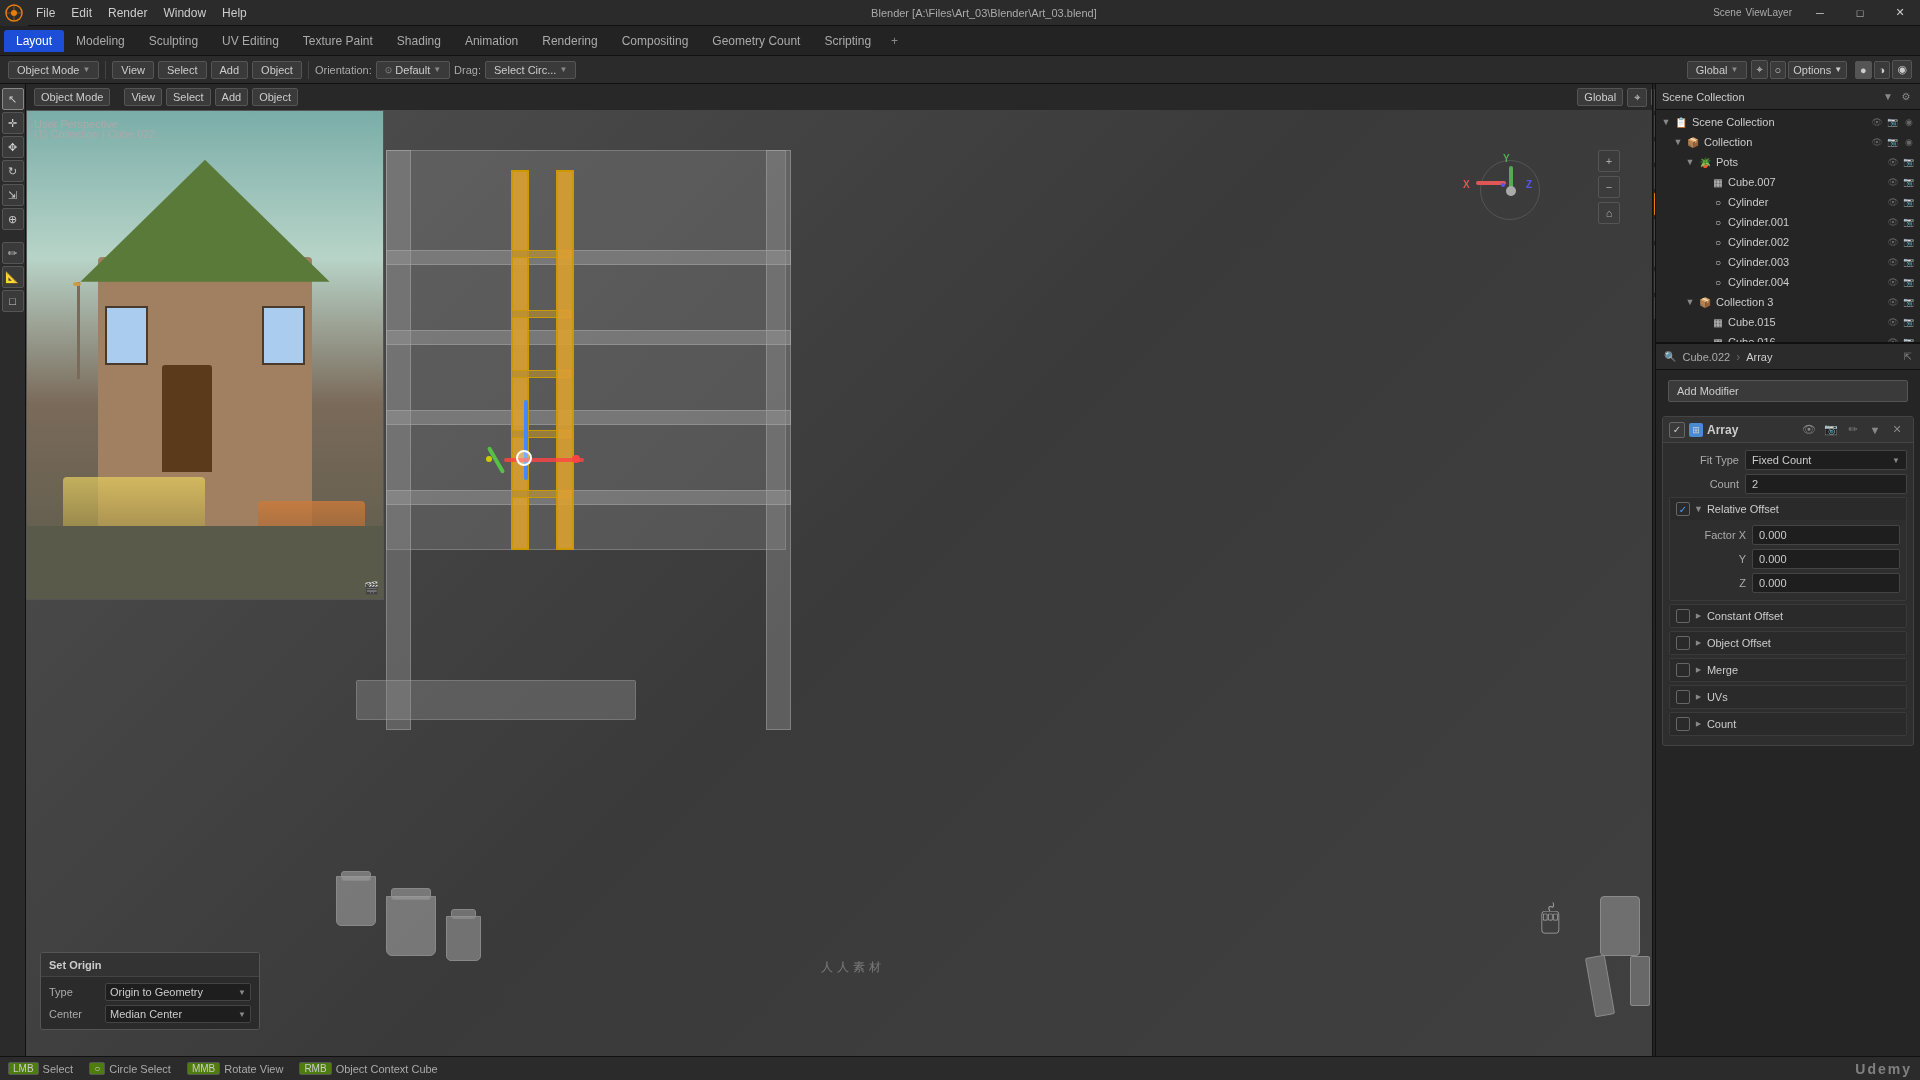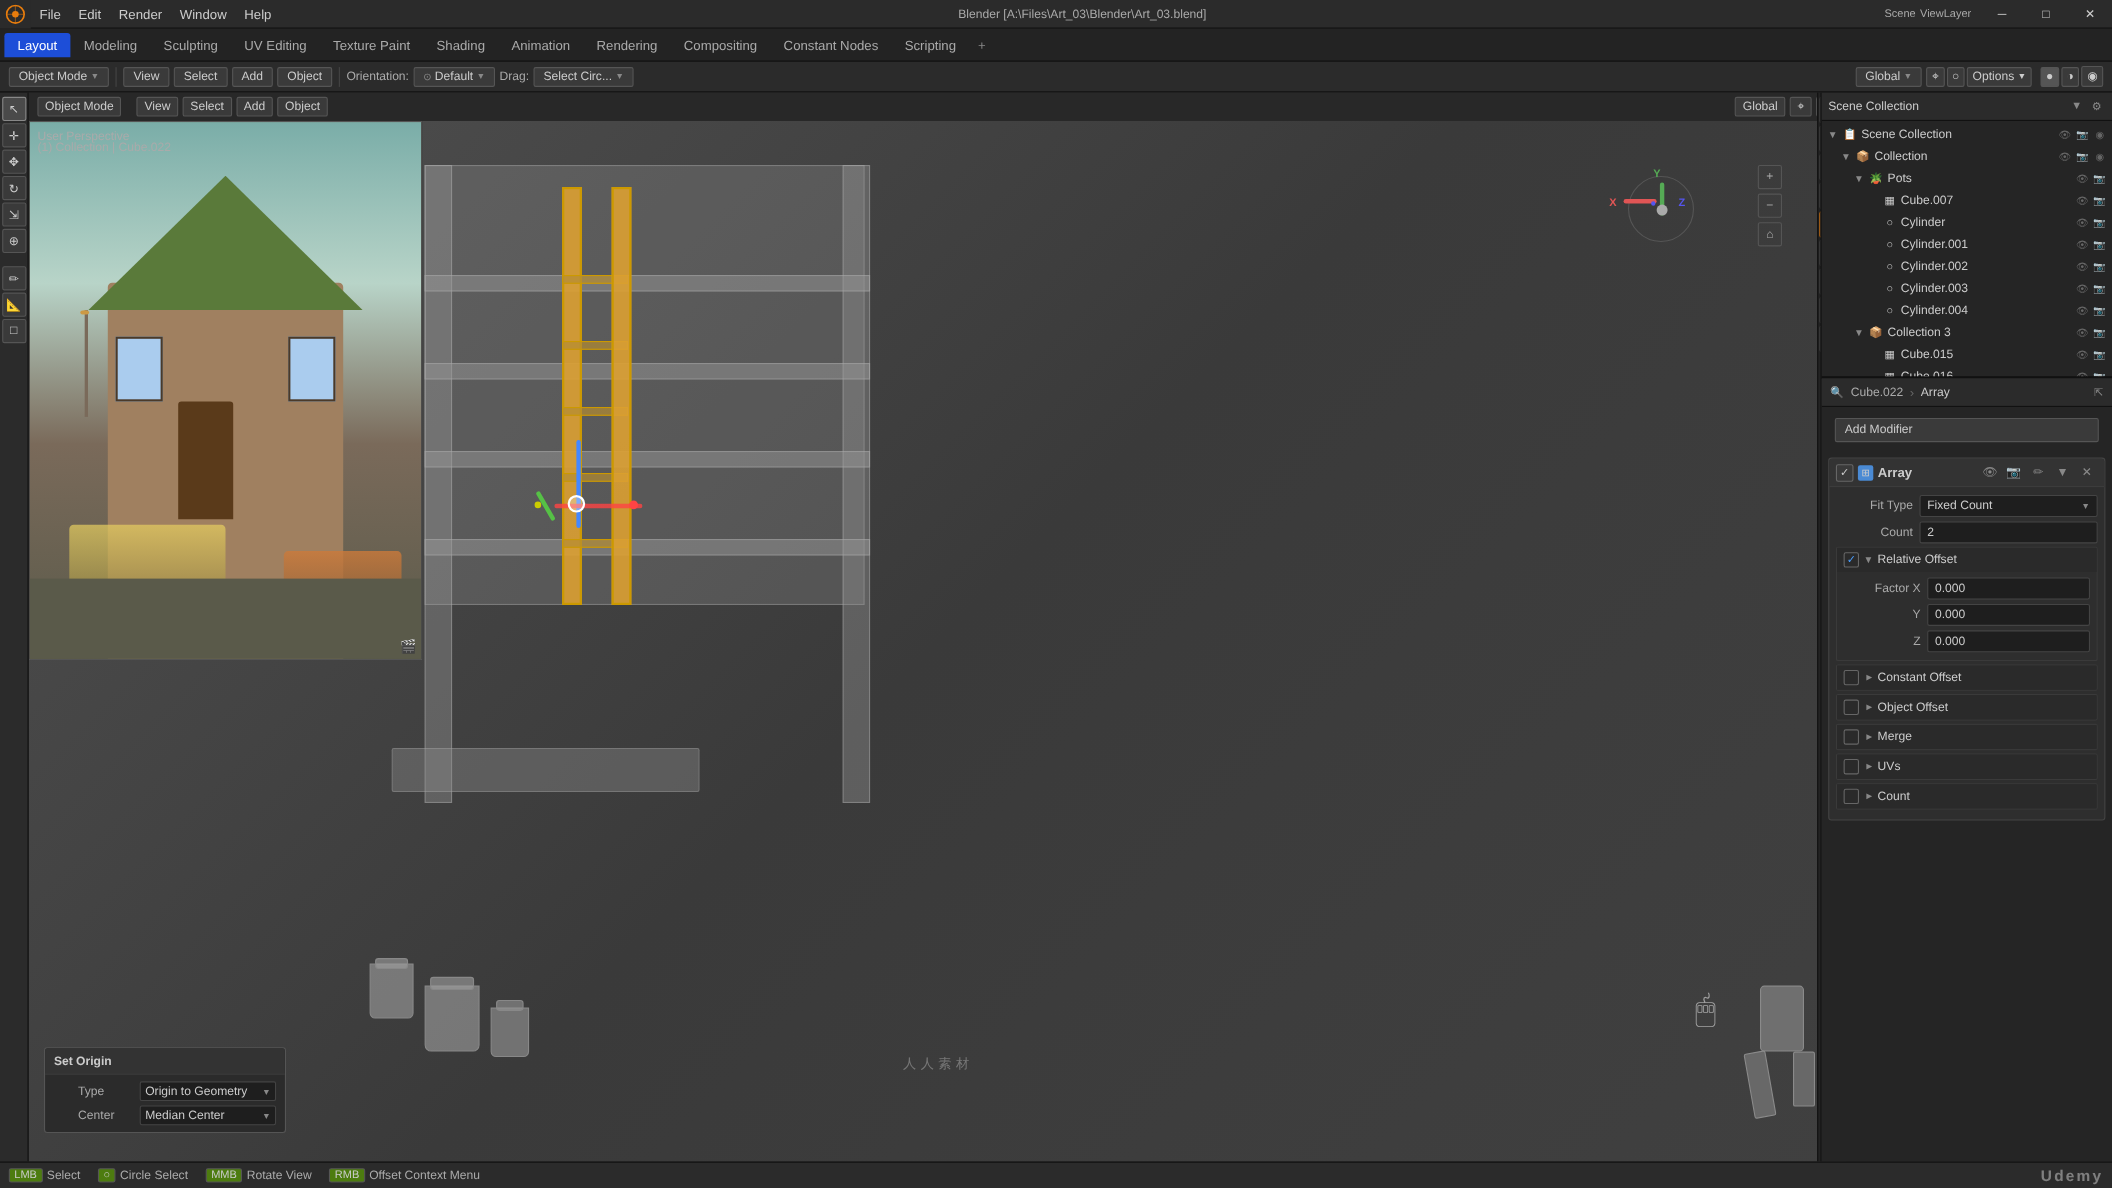--- a/index.html
+++ b/index.html
@@ -569,21 +569,21 @@
     }
     .popup-title { font-size: 11px; color: #ccc; font-weight: bold; }
     .popup-body { padding: 4px 0; }
     .popup-row {
       display: flex;
       align-items: center;
       height: 22px;
       padding: 0 8px;
       gap: 6px;
     }
-    .popup-row-label { font-size: 11px; color: #aaa; width: 50px; margin-left: 22px; }
+    .popup-row-label { font-size: 11px; color: #aaa; width: 50px; }
     .popup-dropdown {
       flex: 1; background: #1e1e1e; border: 1px solid #444; border-radius: 2px;
       color: #ccc; font-size: 11px; padding: 1px 4px; height: 18px;
       display: flex; align-items: center; justify-content: space-between; cursor: pointer;
     }
     .popup-dropdown::after { content: '▼'; font-size: 8px; color: #888; }
 
     
     ::-webkit-scrollbar { width: 6px; height: 6px; }
     ::-webkit-scrollbar-track { background: #1a1a1a; }
@@ -625,21 +625,21 @@
 <div id="workspace-tabs">
   <div class="workspace-tab active">Layout</div>
   <div class="workspace-tab">Modeling</div>
   <div class="workspace-tab">Sculpting</div>
   <div class="workspace-tab">UV Editing</div>
   <div class="workspace-tab">Texture Paint</div>
   <div class="workspace-tab">Shading</div>
   <div class="workspace-tab">Animation</div>
   <div class="workspace-tab">Rendering</div>
   <div class="workspace-tab">Compositing</div>
-  <div class="workspace-tab">Constant Nodes</div>
+  <div class="workspace-tab">Geometry Count</div>
   <div class="workspace-tab">Scripting</div>
   <div class="workspace-tab-plus">+</div>
 </div>
 
 <div id="header-toolbar">
   <div class="toolbar-btn">
     <span>Object Mode</span>
     <span style="font-size:8px;color:#888;">▼</span>
   </div>
   <div class="toolbar-sep"></div>
@@ -1101,17 +1101,17 @@
   <div class="status-item">
     <span class="status-key">○</span>
     <span>Circle Select</span>
   </div>
   <div class="status-item">
     <span class="status-key">MMB</span>
     <span>Rotate View</span>
   </div>
   <div class="status-item">
     <span class="status-key">RMB</span>
-    <span>Offset Context Menu</span>
+    <span>Object Context Cube</span>
   </div>
   <div style="flex:1;"></div>
   <div style="font-size:14px;font-weight:bold;color:rgba(255,255,255,0.4);letter-spacing:2px;">Udemy</div>
 </div>
 
 </body></html>

